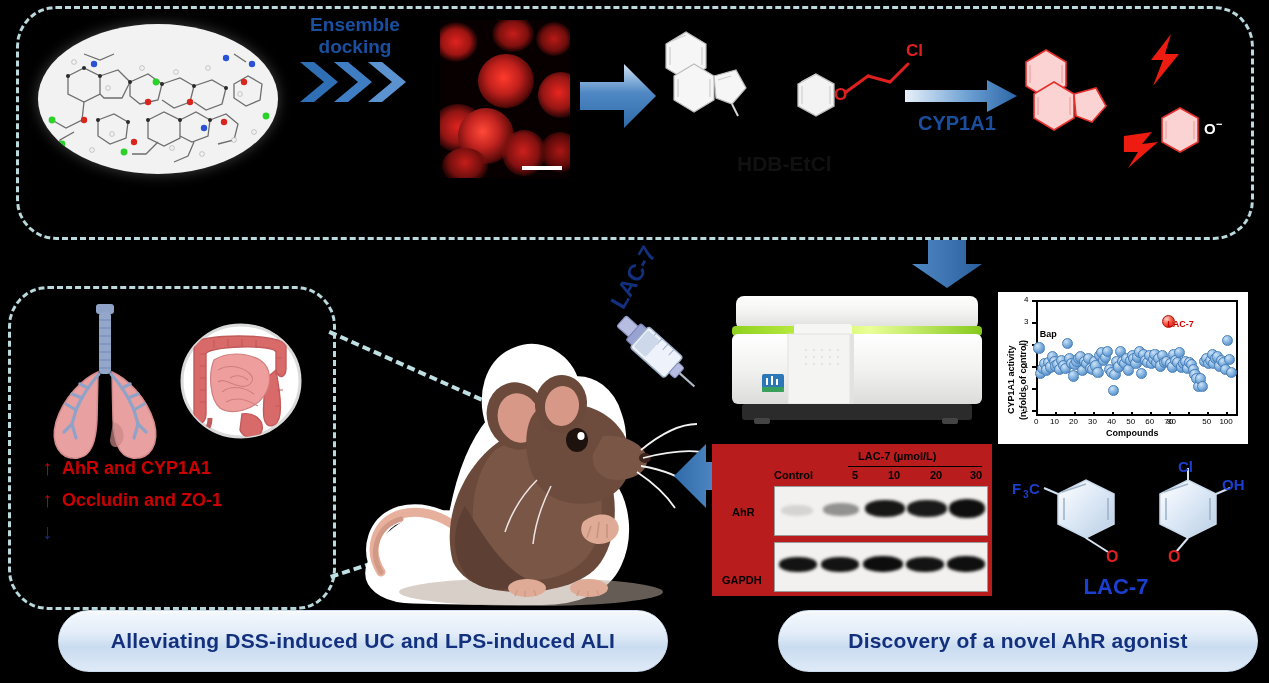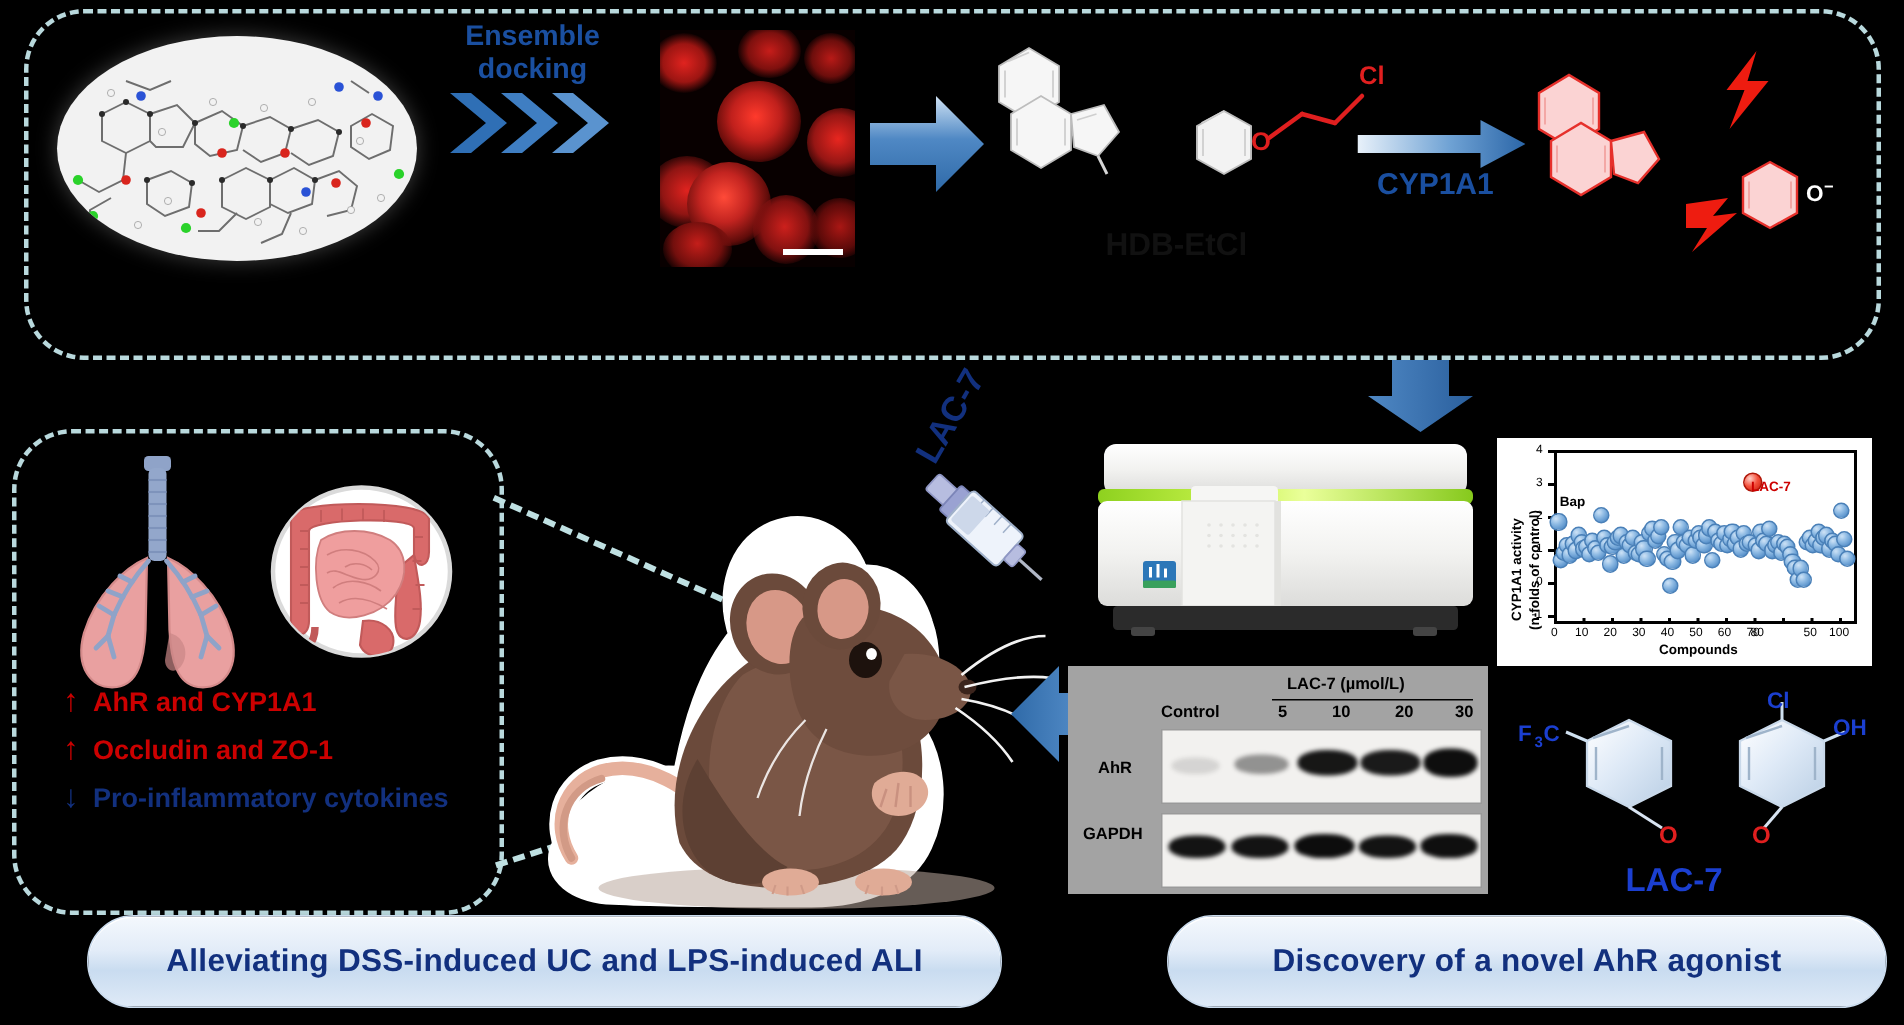--- a/index.html
+++ b/index.html
@@ -45,21 +45,21 @@
       background:radial-gradient(circle at 33% 28%, #cfe3f6 0%, #8fbbe4 38%, #5d95cd 75%, #3d74ae 100%);
       border:1px solid #4a80b8;}
   .pt.hl{background:radial-gradient(circle at 33% 28%, #ffc9c2 0%, #f2footer 1%, #ef3b2c 55%, #c0180d 100%);
       background:radial-gradient(circle at 33% 28%, #ffd0c9 0%, #f4513c 48%, #c8180b 100%);border:1px solid #b01608;}
   .tick{position:absolute;background:#000;}
   .ticklab{position:absolute;font-size:8px;color:#000;font-family:"Liberation Sans",sans-serif;}
   .axtitle{position:absolute;font-size:9px;font-weight:bold;color:#000;}
   .axtitle-y{transform-origin:0 0;transform:rotate(-90deg);}
 
   
-  .blotbox{position:absolute;background:#a3a3a3;}
+  .blotbox{position:absolute;background:#b91c1c;}
   .blot-panel{position:absolute;border:1px solid #9a9a9a;background:#f2f1ef;overflow:hidden;}
   .band{position:absolute;border-radius:46%;filter:blur(1.4px);}
   .blot-lab{position:absolute;font-size:11px;font-weight:bold;color:#000;}
   .hline{position:absolute;background:#000;height:1px;}
 
   
   .organs{position:absolute;}
 
   
   .mouse-wrap{position:absolute;}
@@ -359,21 +359,20 @@
     <div style="display:flex;align-items:center;height:32px;">
       <span style="color:#cc0000;font-size:21px;font-weight:bold;width:20px;display:inline-block;">↑</span>
       <span style="color:#cc0000;font-size:18px;font-weight:bold;">AhR and CYP1A1</span>
     </div>
     <div style="display:flex;align-items:center;height:32px;">
       <span style="color:#cc0000;font-size:21px;font-weight:bold;width:20px;display:inline-block;">↑</span>
       <span style="color:#cc0000;font-size:18px;font-weight:bold;">Occludin and ZO-1</span>
     </div>
     <div style="display:flex;align-items:center;height:32px;">
       <span style="color:#12307e;font-size:21px;font-weight:bold;width:20px;display:inline-block;">↓</span>
-      <span style="color:#12307e;font-size:18px;font-weight:bold;">Pro-inflammatory cytokines</span>
     </div>
   </div>
 
   <div class="dashline" style="left:330px;top:330px;width:240px;transform:rotate(24deg);"></div>
   <div class="dashline" style="left:330px;top:575px;width:250px;transform:rotate(-18deg);"></div>
 
   <div class="mouse-wrap" style="left:345px;top:300px;width:360px;height:320px;">
     <svg width="360" height="320" viewBox="0 0 360 320">
 
       <g>
@@ -693,21 +692,21 @@
 
     <div class="blot-lab" style="left:20px;top:62px;">AhR</div>
     <div class="blot-panel" style="left:62px;top:42px;width:212px;height:48px;">
       <div class="band" style="left:6px;top:18px;width:32px;height:11px;background:rgba(20,20,20,.13);"></div>
       <div class="band" style="left:48px;top:16px;width:36px;height:13px;background:rgba(15,15,15,.42);"></div>
       <div class="band" style="left:90px;top:13px;width:40px;height:17px;background:rgba(8,8,8,.94);"></div>
       <div class="band" style="left:132px;top:13px;width:40px;height:17px;background:rgba(8,8,8,.92);"></div>
       <div class="band" style="left:174px;top:12px;width:36px;height:19px;background:rgba(6,6,6,.97);"></div>
     </div>
 
-    <div class="blot-lab" style="left:10px;top:106px;">GAPDH</div>
+    <div class="blot-lab" style="left:10px;top:130px;">GAPDH</div>
     <div class="blot-panel" style="left:62px;top:98px;width:212px;height:48px;">
       <div class="band" style="left:4px;top:14px;width:38px;height:15px;background:rgba(6,6,6,.95);"></div>
       <div class="band" style="left:46px;top:14px;width:38px;height:15px;background:rgba(6,6,6,.95);"></div>
       <div class="band" style="left:88px;top:13px;width:40px;height:16px;background:rgba(5,5,5,.97);"></div>
       <div class="band" style="left:131px;top:14px;width:38px;height:15px;background:rgba(6,6,6,.95);"></div>
       <div class="band" style="left:172px;top:13px;width:38px;height:16px;background:rgba(5,5,5,.96);"></div>
     </div>
   </div>
 
   <div style="position:absolute;left:998px;top:452px;width:250px;height:152px;background:#000;">

